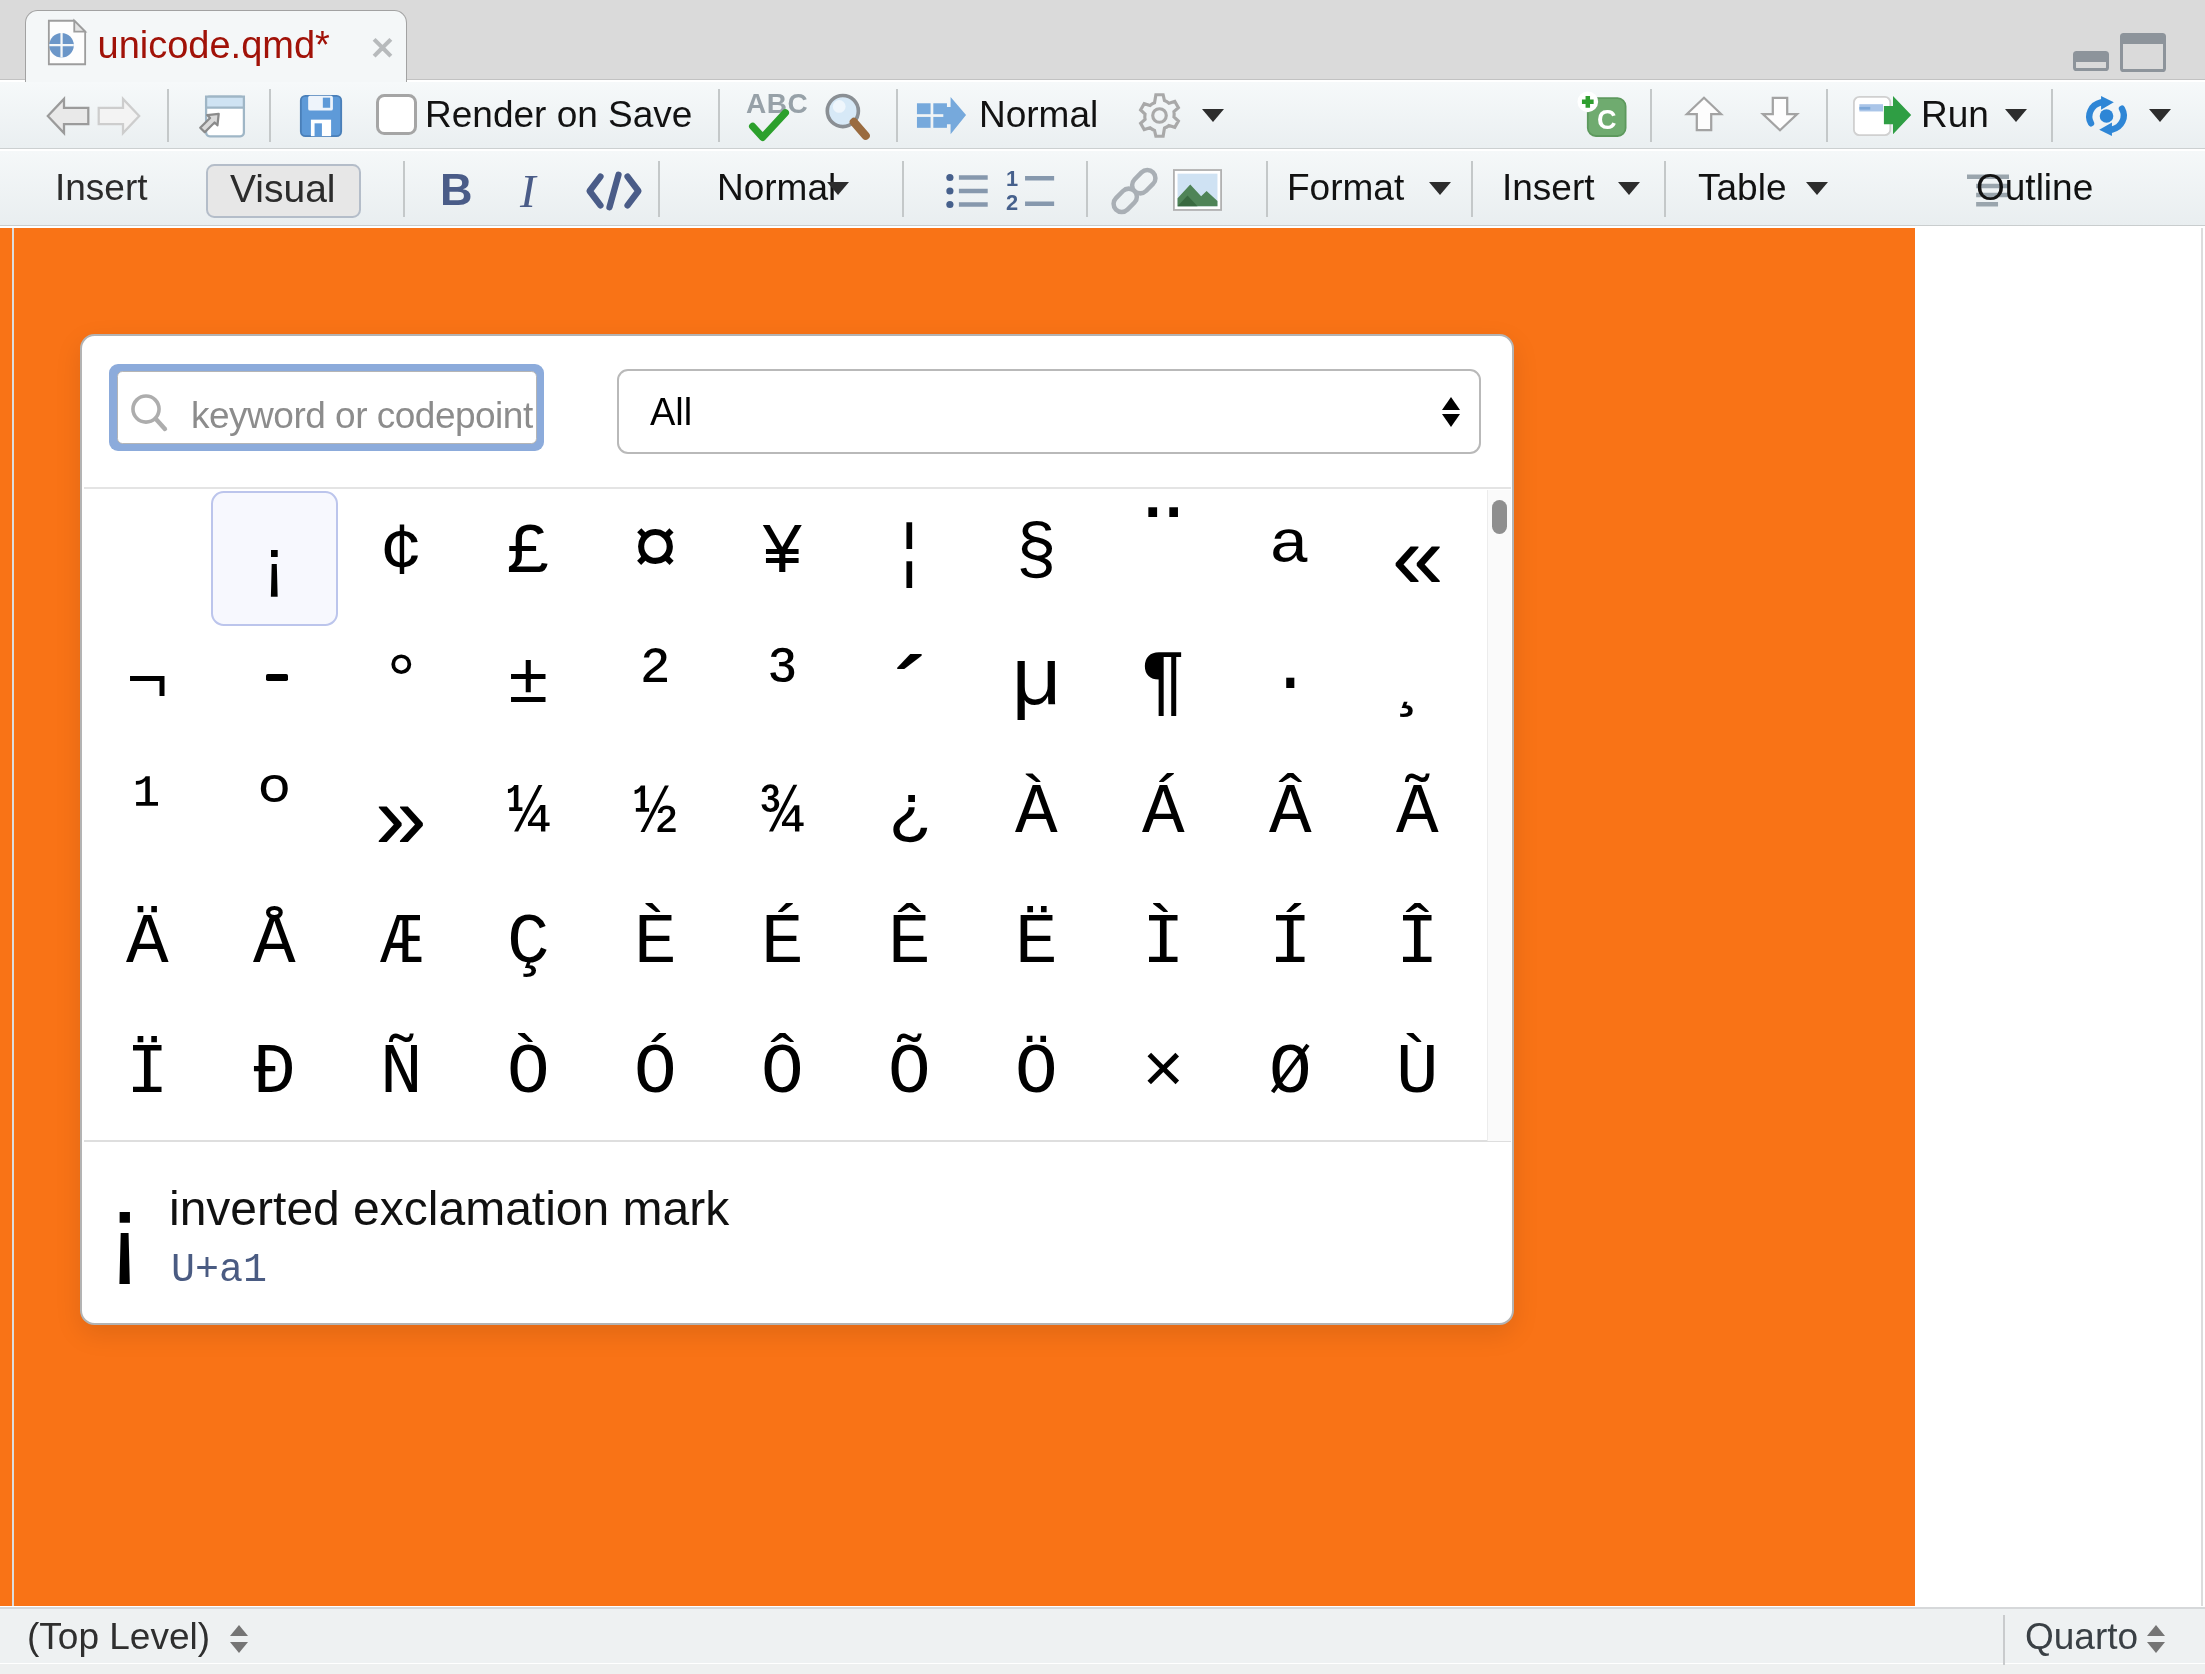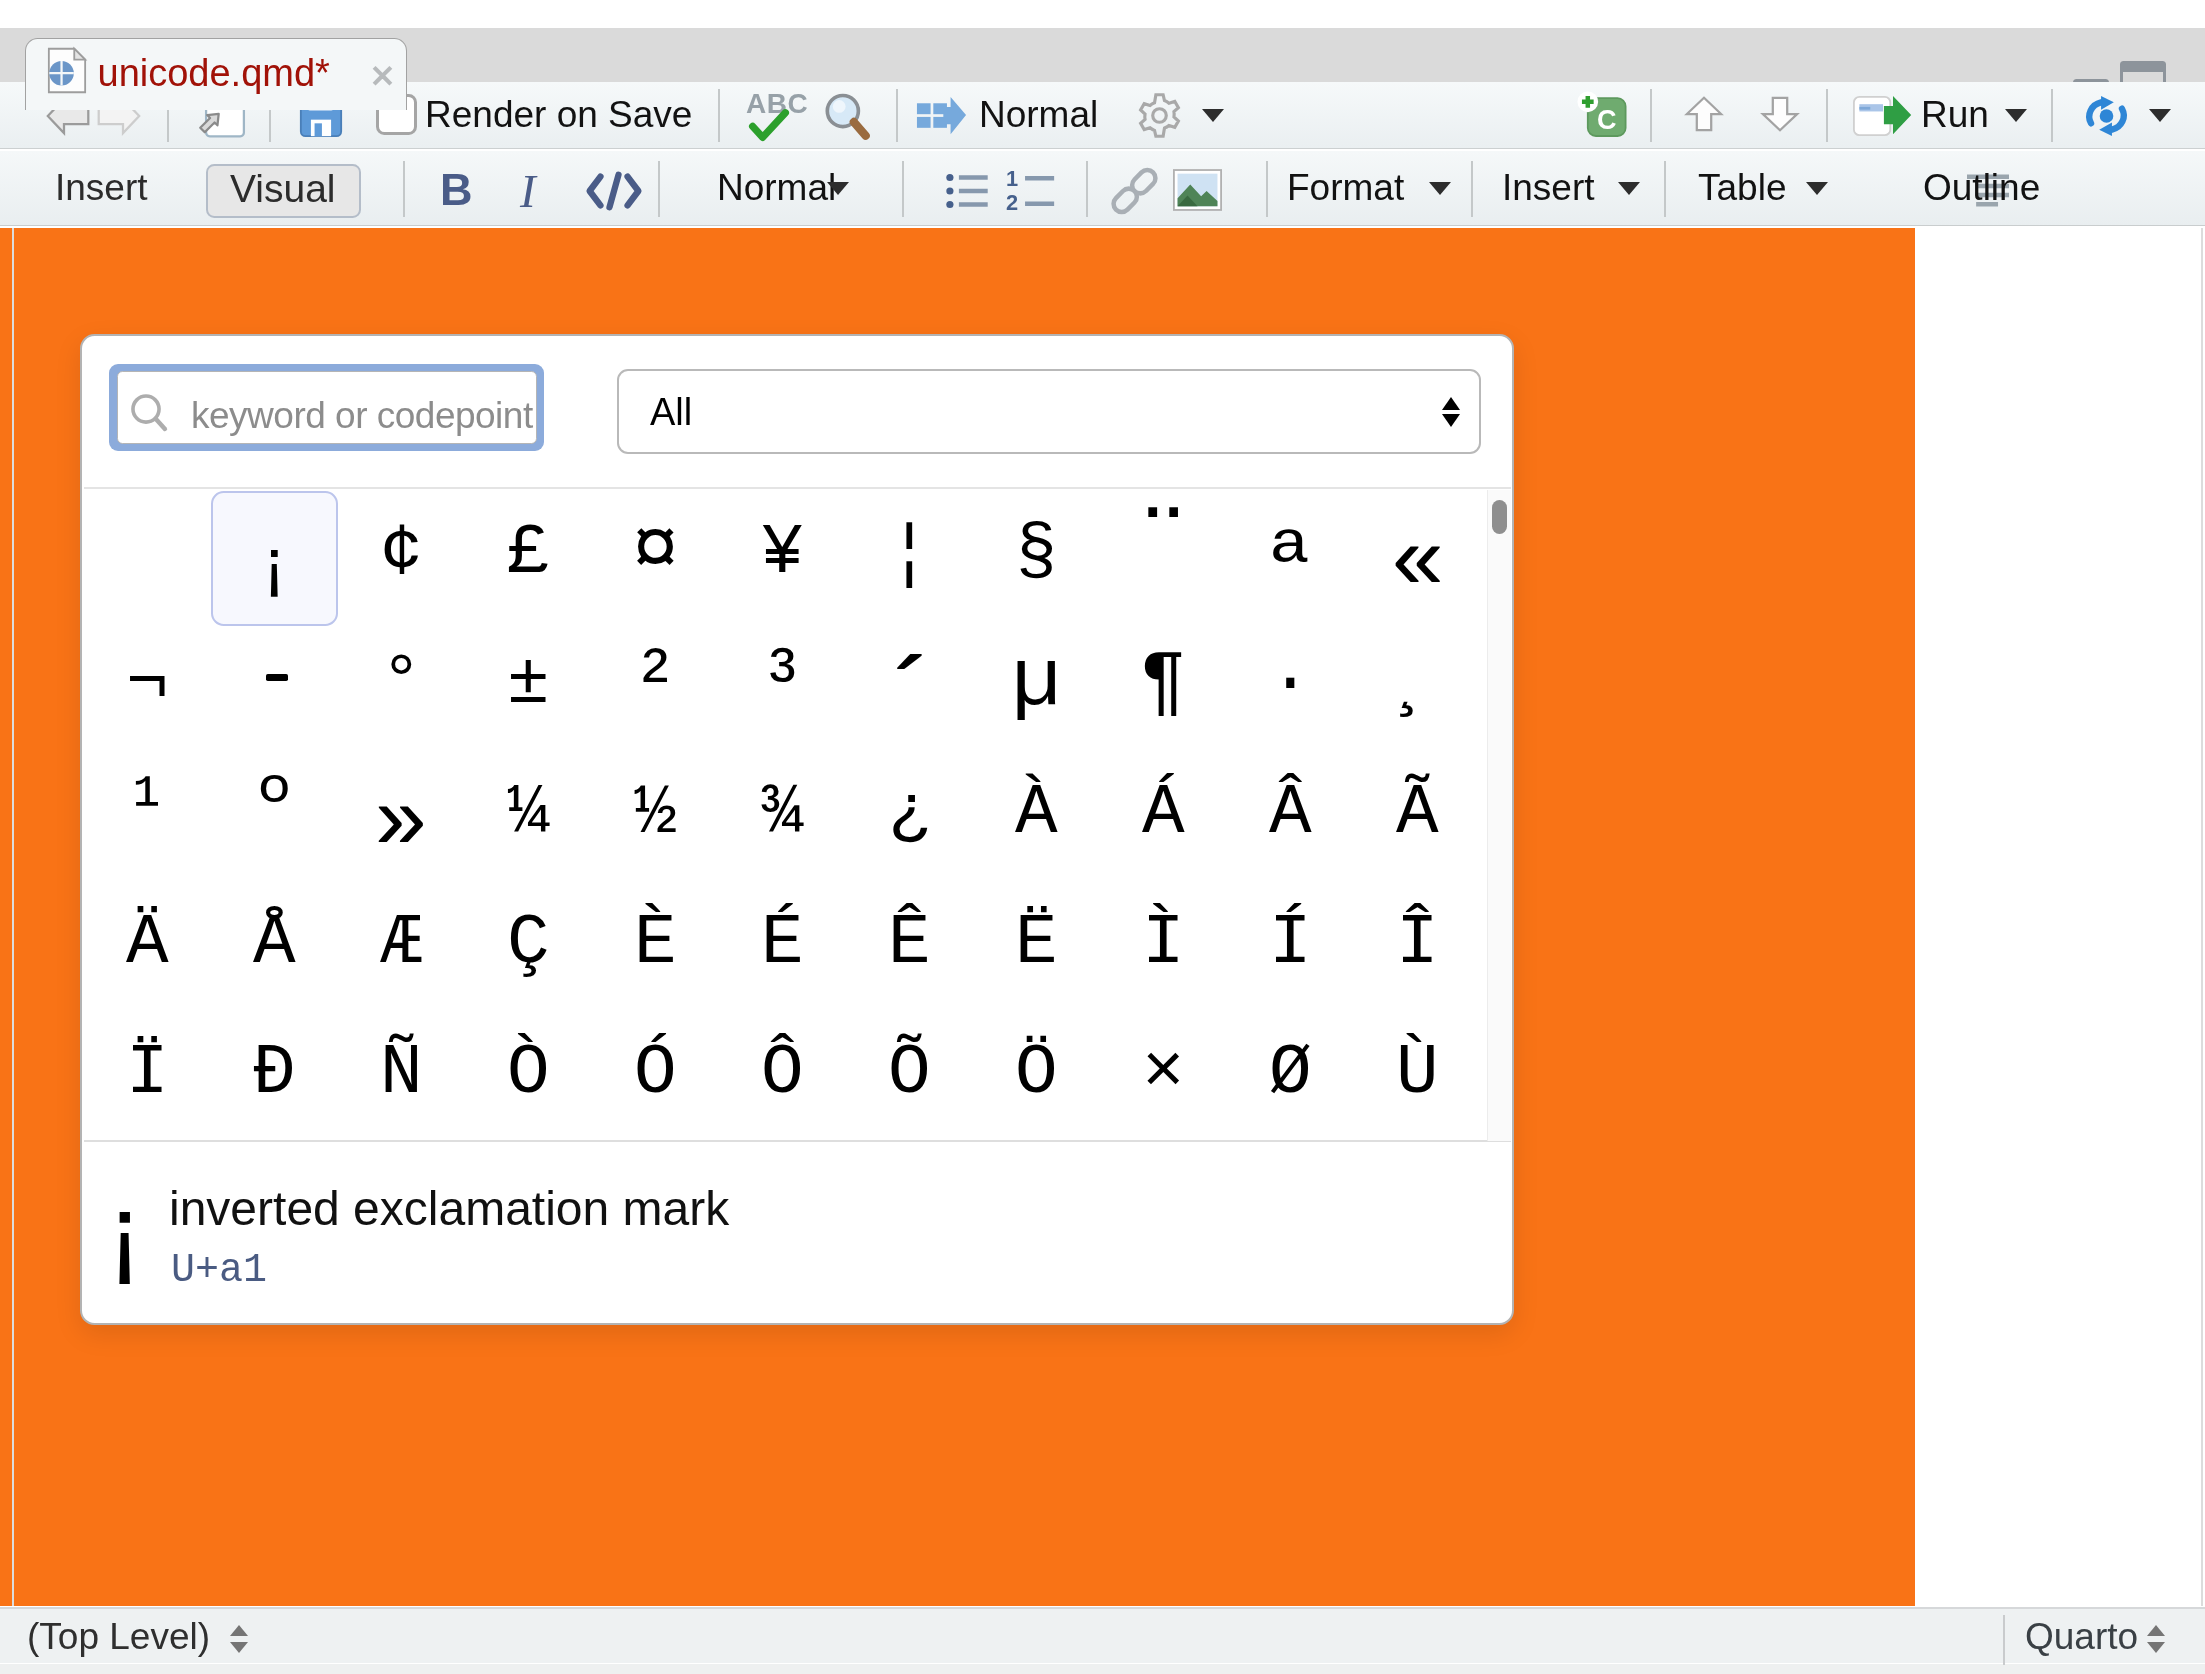--- a/index.html
+++ b/index.html
@@ -1,21 +1,21 @@
 <!DOCTYPE html>
 <html style="font-size:14.5px"><head><meta charset="utf-8"><style>
 * { margin:0; padding:0; box-sizing:border-box; }
 html,body { width:2206px; height:1675px; background:#fff; }
 .app { position:relative; width:2206px; height:1675px; overflow:hidden;
   font-family:"Liberation Sans", sans-serif; color:#111; }
 .abs { position:absolute; }
 
 
 .tabbar { left:0; top:0; width:2206px; height:80px; background:#dadada;
-  border-bottom:1.8px solid #c2c2c2;margin-top:28px; }
+  border-bottom:1.8px solid #c2c2c2; }
 .tab { position:absolute; left:24.5px; top:10px; width:382px; height:72px;
   background:#f4f7f8; border:1.8px solid #a2a2a2; border-bottom:none;
   border-radius:12.7px 12.7px 0 0; z-index:3; }
 .tabtitle { position:absolute; left:72px; top:12.7px; font-size:38px; color:#a11208; }
 .tabclose { position:absolute; left:344px; top:19px; font-size:31px; color:#b7babc; font-weight:bold; }
 .winbtn { position:absolute; border:3.6px solid #8d949b; background:transparent; }
 
 
 .toolbar1 { left:0; top:82px; width:2206px; height:67px;
   background:linear-gradient(#f6f9fa,#eaeff1); border-bottom:1.8px solid #ccd0d1; }
@@ -227,21 +227,21 @@
     <div class="sep1" style="left:1471px; top:10px; height:56px;"></div>
     <span class="tlabel" style="left:1502px; top:16.4px;">Insert</span>
     <div class="dtri" style="left:1618px; top:31px;"></div>
     <div class="sep1" style="left:1664px; top:10px; height:56px;"></div>
     <span class="tlabel" style="left:1698px; top:16.4px;">Table</span>
     <div class="dtri" style="left:1806px; top:31px;"></div>
 
     <svg width="42" height="33" style="left:1967px; top:23px;" viewBox="0 0 46 36">
       <path d="M0 3 h46 M10 13 h36 M10 23 h36 M10 33 h24" stroke="#9aa5ad" stroke-width="5"></path>
     </svg>
-    <span class="tlabel" style="left:1923px; top:16.4px;">Outline</span>
+    <span class="tlabel" style="left:1976px; top:16.4px;">Outline</span>
   </div>
 
   <div class="abs content">
     <div class="edgeL"></div>
     <div class="edgeR"></div>
     <div class="dialog">
       <div class="sring"></div>
       <div class="sbox">
         <svg width="45" height="45" style="left:10px; top:20px;" viewBox="0 0 50 50">
           <circle cx="20" cy="19" r="14.5" fill="none" stroke="#adadad" stroke-width="4"></circle>

